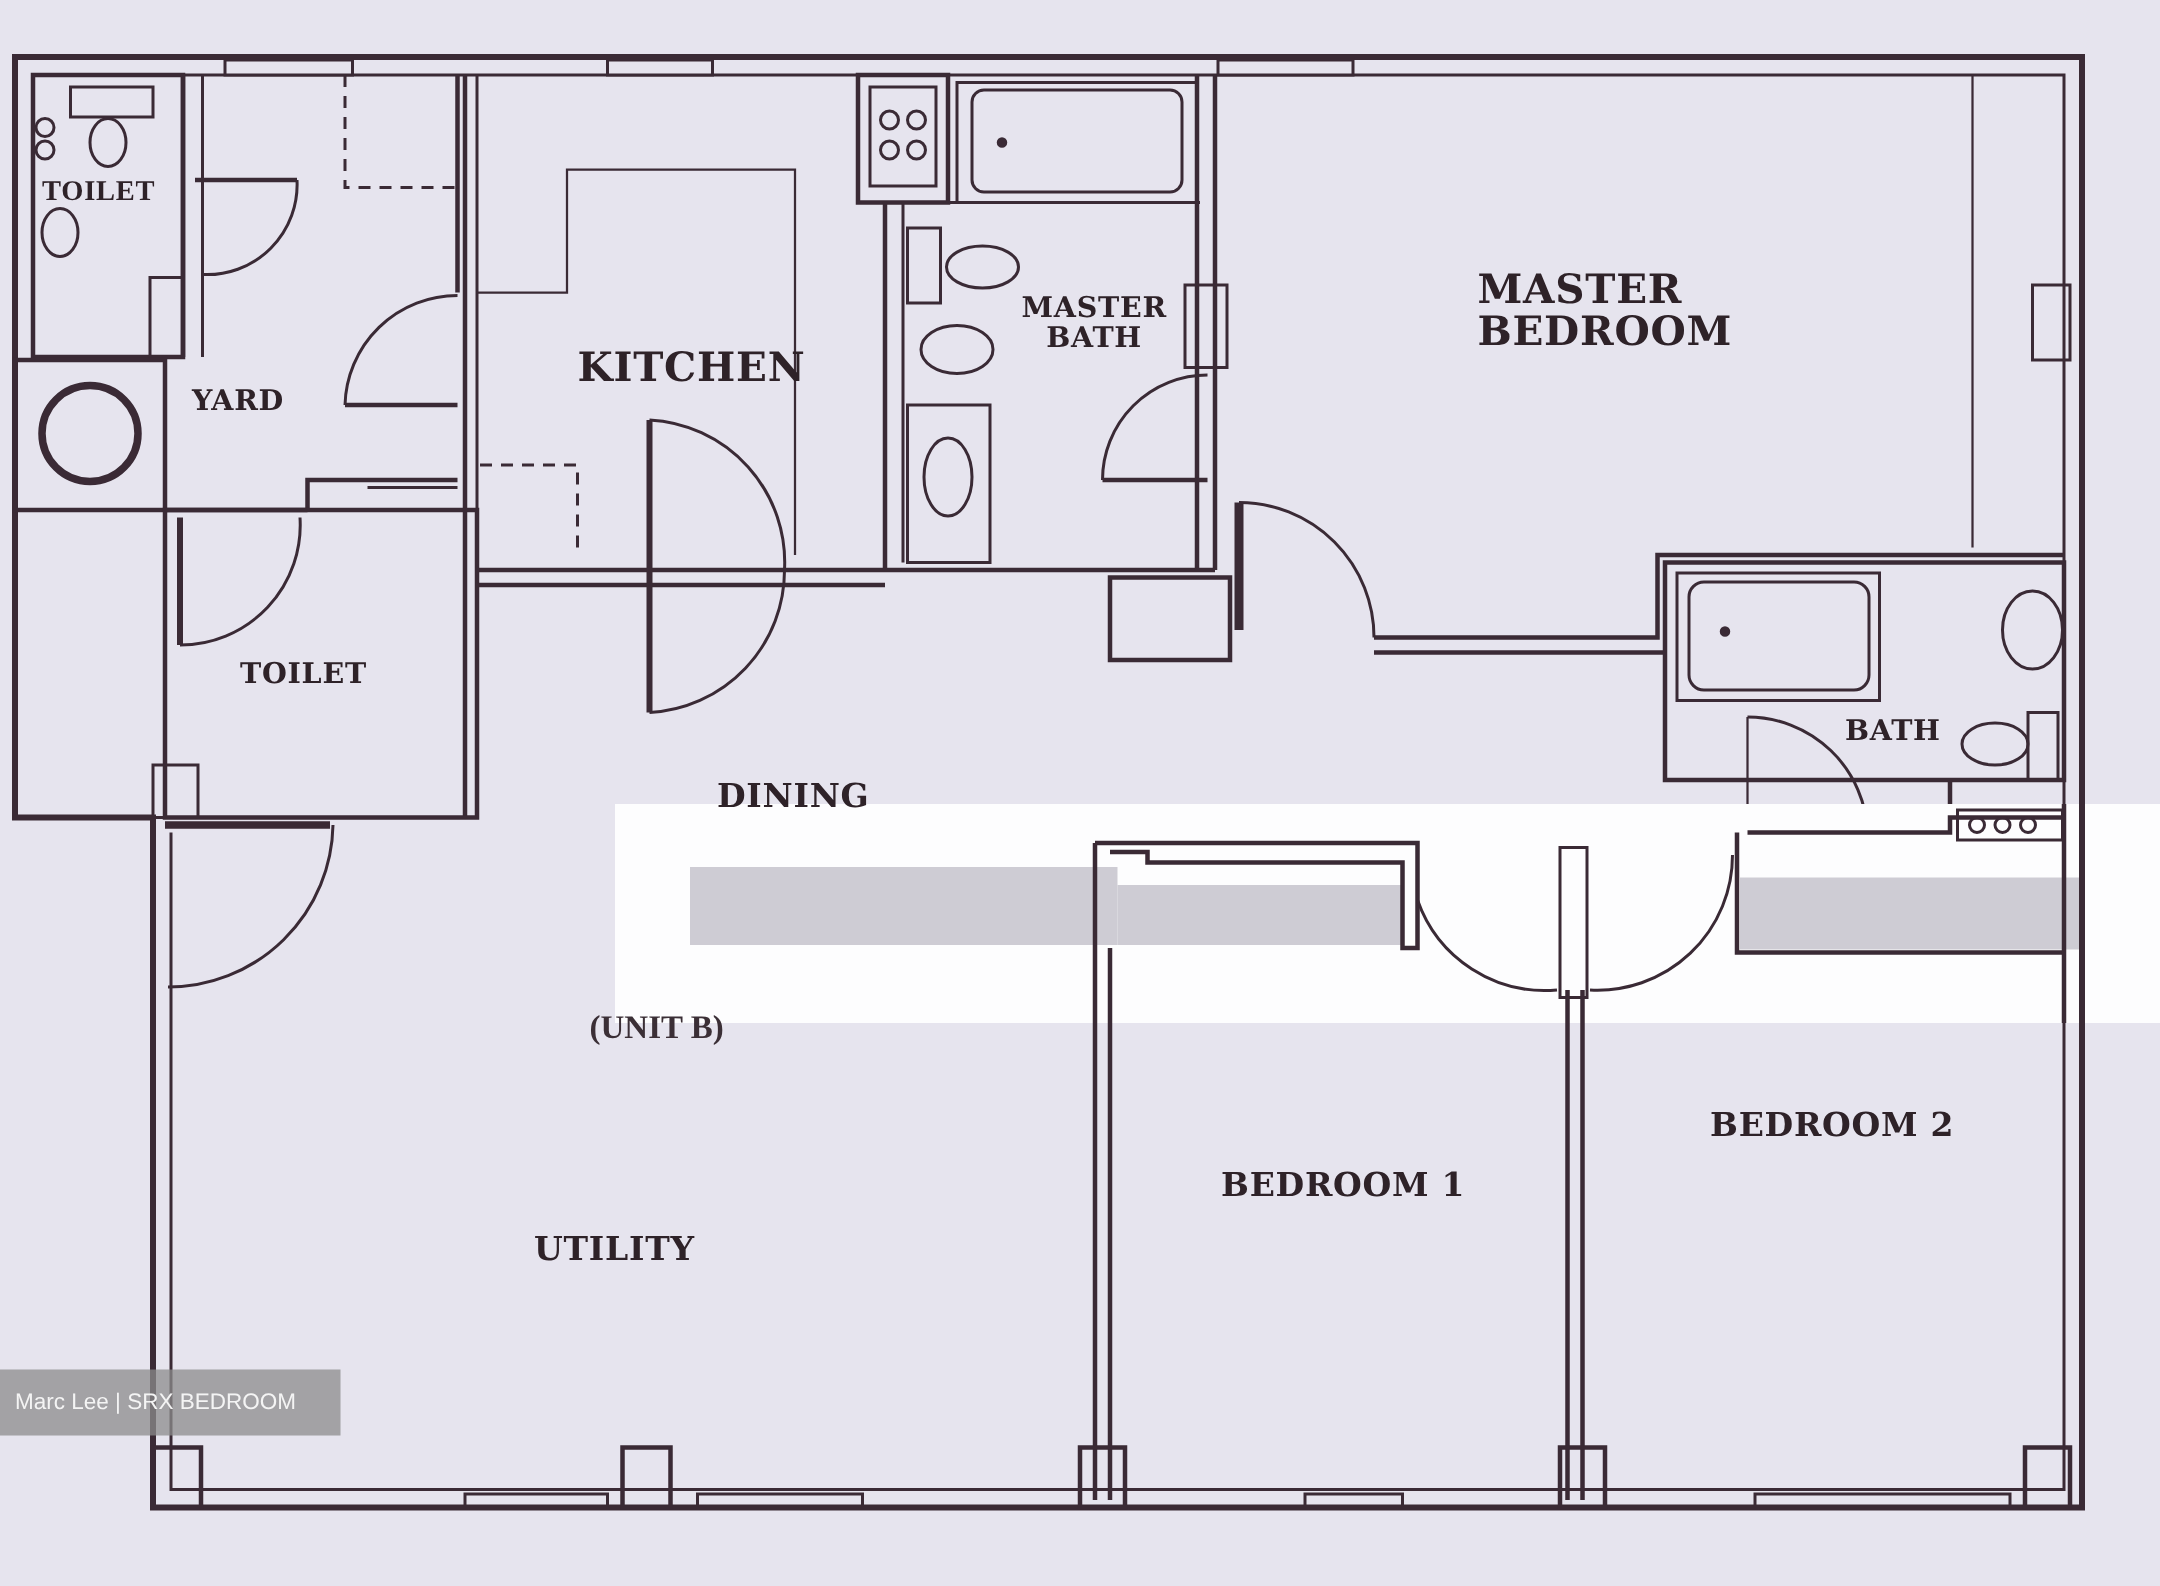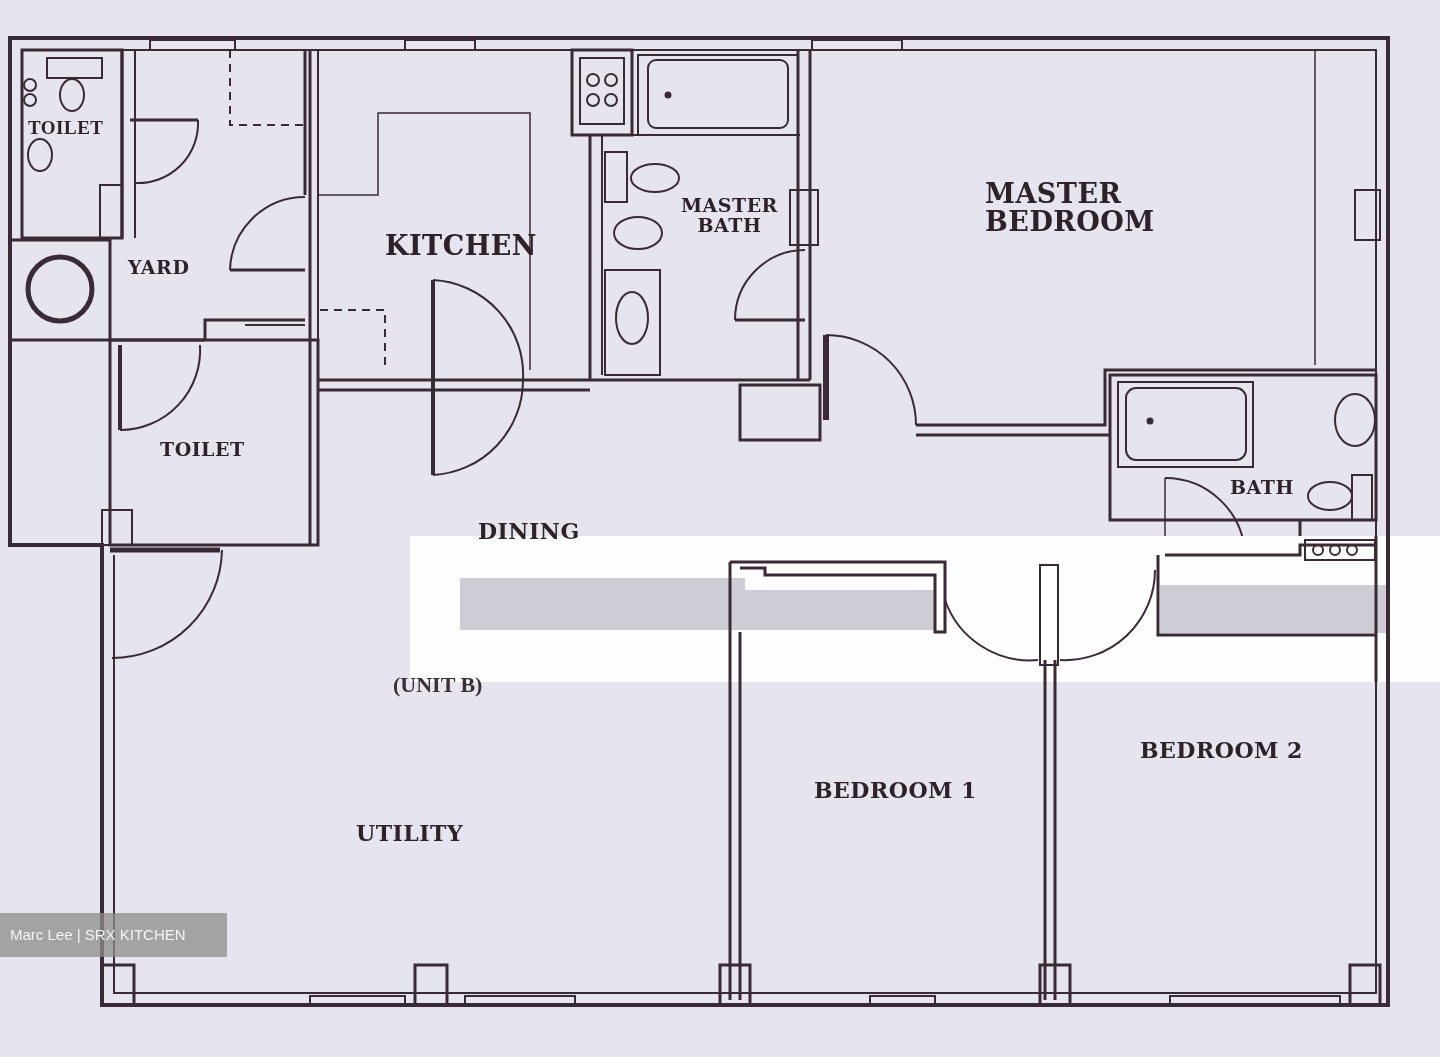--- a/index.html
+++ b/index.html
@@ -197,13 +197,13 @@
   <div>MASTER</div>
   <div>BEDROOM</div>
 </div>
 <div class="room-label lbl-sm" style="left:1230px;top:478px;">BATH</div>
 <div class="room-label lbl-md" style="left:478px;top:520px;">DINING</div>
 <div class="unit-label">(UNIT B)</div>
 <div class="room-label lbl-md" style="left:356px;top:822px;">UTILITY</div>
 <div class="room-label lbl-md" style="left:797px;top:779px;margin-left:17px;">BEDROOM 1</div>
 <div class="room-label lbl-md" style="left:1140px;top:739px;">BEDROOM 2</div>
 
-<div class="watermark">Marc Lee | SRX KITCHEN</div>
+<div class="watermark">Marc Lee | SRX BEDROOM</div>
 
 </body></html>

